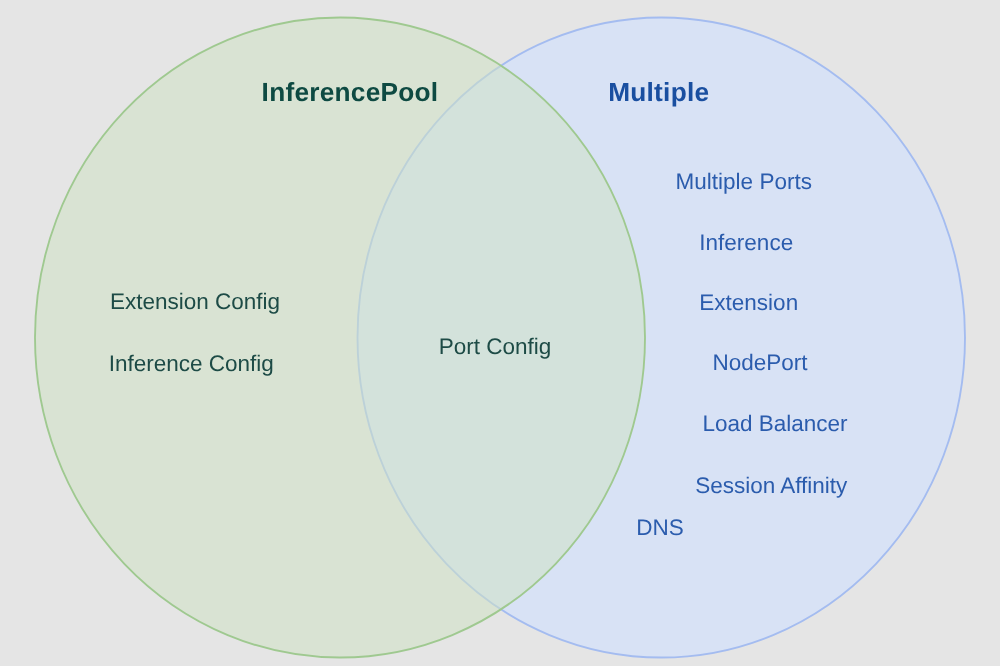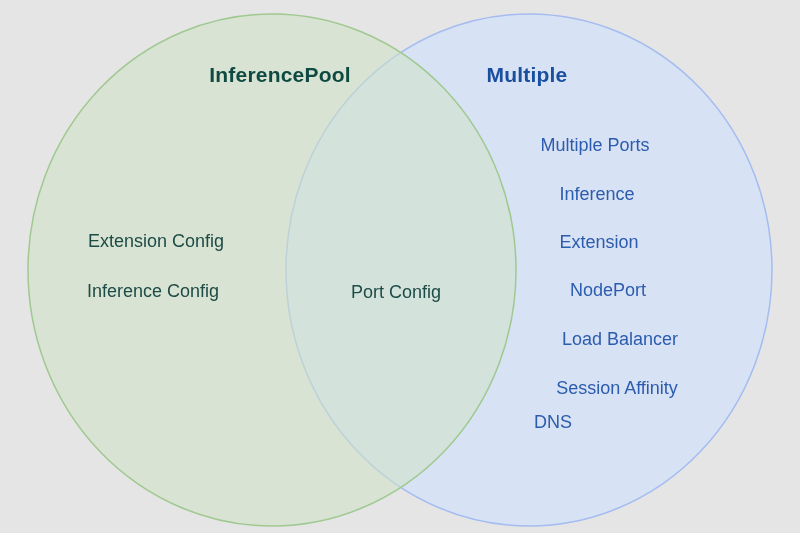--- a/index.html
+++ b/index.html
@@ -60,25 +60,25 @@
   <svg class="venn" viewBox="0 0 800 533" aria-hidden="true">
     <ellipse class="circle-right" cx="529" cy="270" rx="243" ry="256"></ellipse>
     <ellipse class="circle-left" cx="272" cy="270" rx="244" ry="256"></ellipse>
   </svg>
 
   <div class="label title teal-title" style="left:280px; top:74px">InferencePool</div>
 
   <div class="label item teal" style="left:153px; top:291px">Inference Config</div>
   <div class="label item teal" style="left:156px; top:241px">Extension Config</div>
 
-  <div class="label item teal" style="left:396px; top:292px">Port Config</div>
+  <div class="label item teal" style="left:396px; top:277px">Port Config</div>
 
   <div class="label title blue-title" style="left:527px; top:74px">Multiple</div>
 
   <div class="label item blue" style="left:595px; top:145px">Multiple Ports</div>
   <div class="label item blue" style="left:597px; top:194px">Inference</div>
   <div class="label item blue" style="left:599px; top:242px">Extension</div>
   <div class="label item blue" style="left:608px; top:290px">NodePort</div>
   <div class="label item blue" style="left:620px; top:339px">Load Balancer</div>
   <div class="label item blue" style="left:617px; top:388px">Session Affinity</div>
-  <div class="label item blue" style="left:553px; top:422px">DNS</div>
+  <div class="label item blue" style="left:528px; top:422px">DNS</div>
 
 </div>
 
 </body></html>

